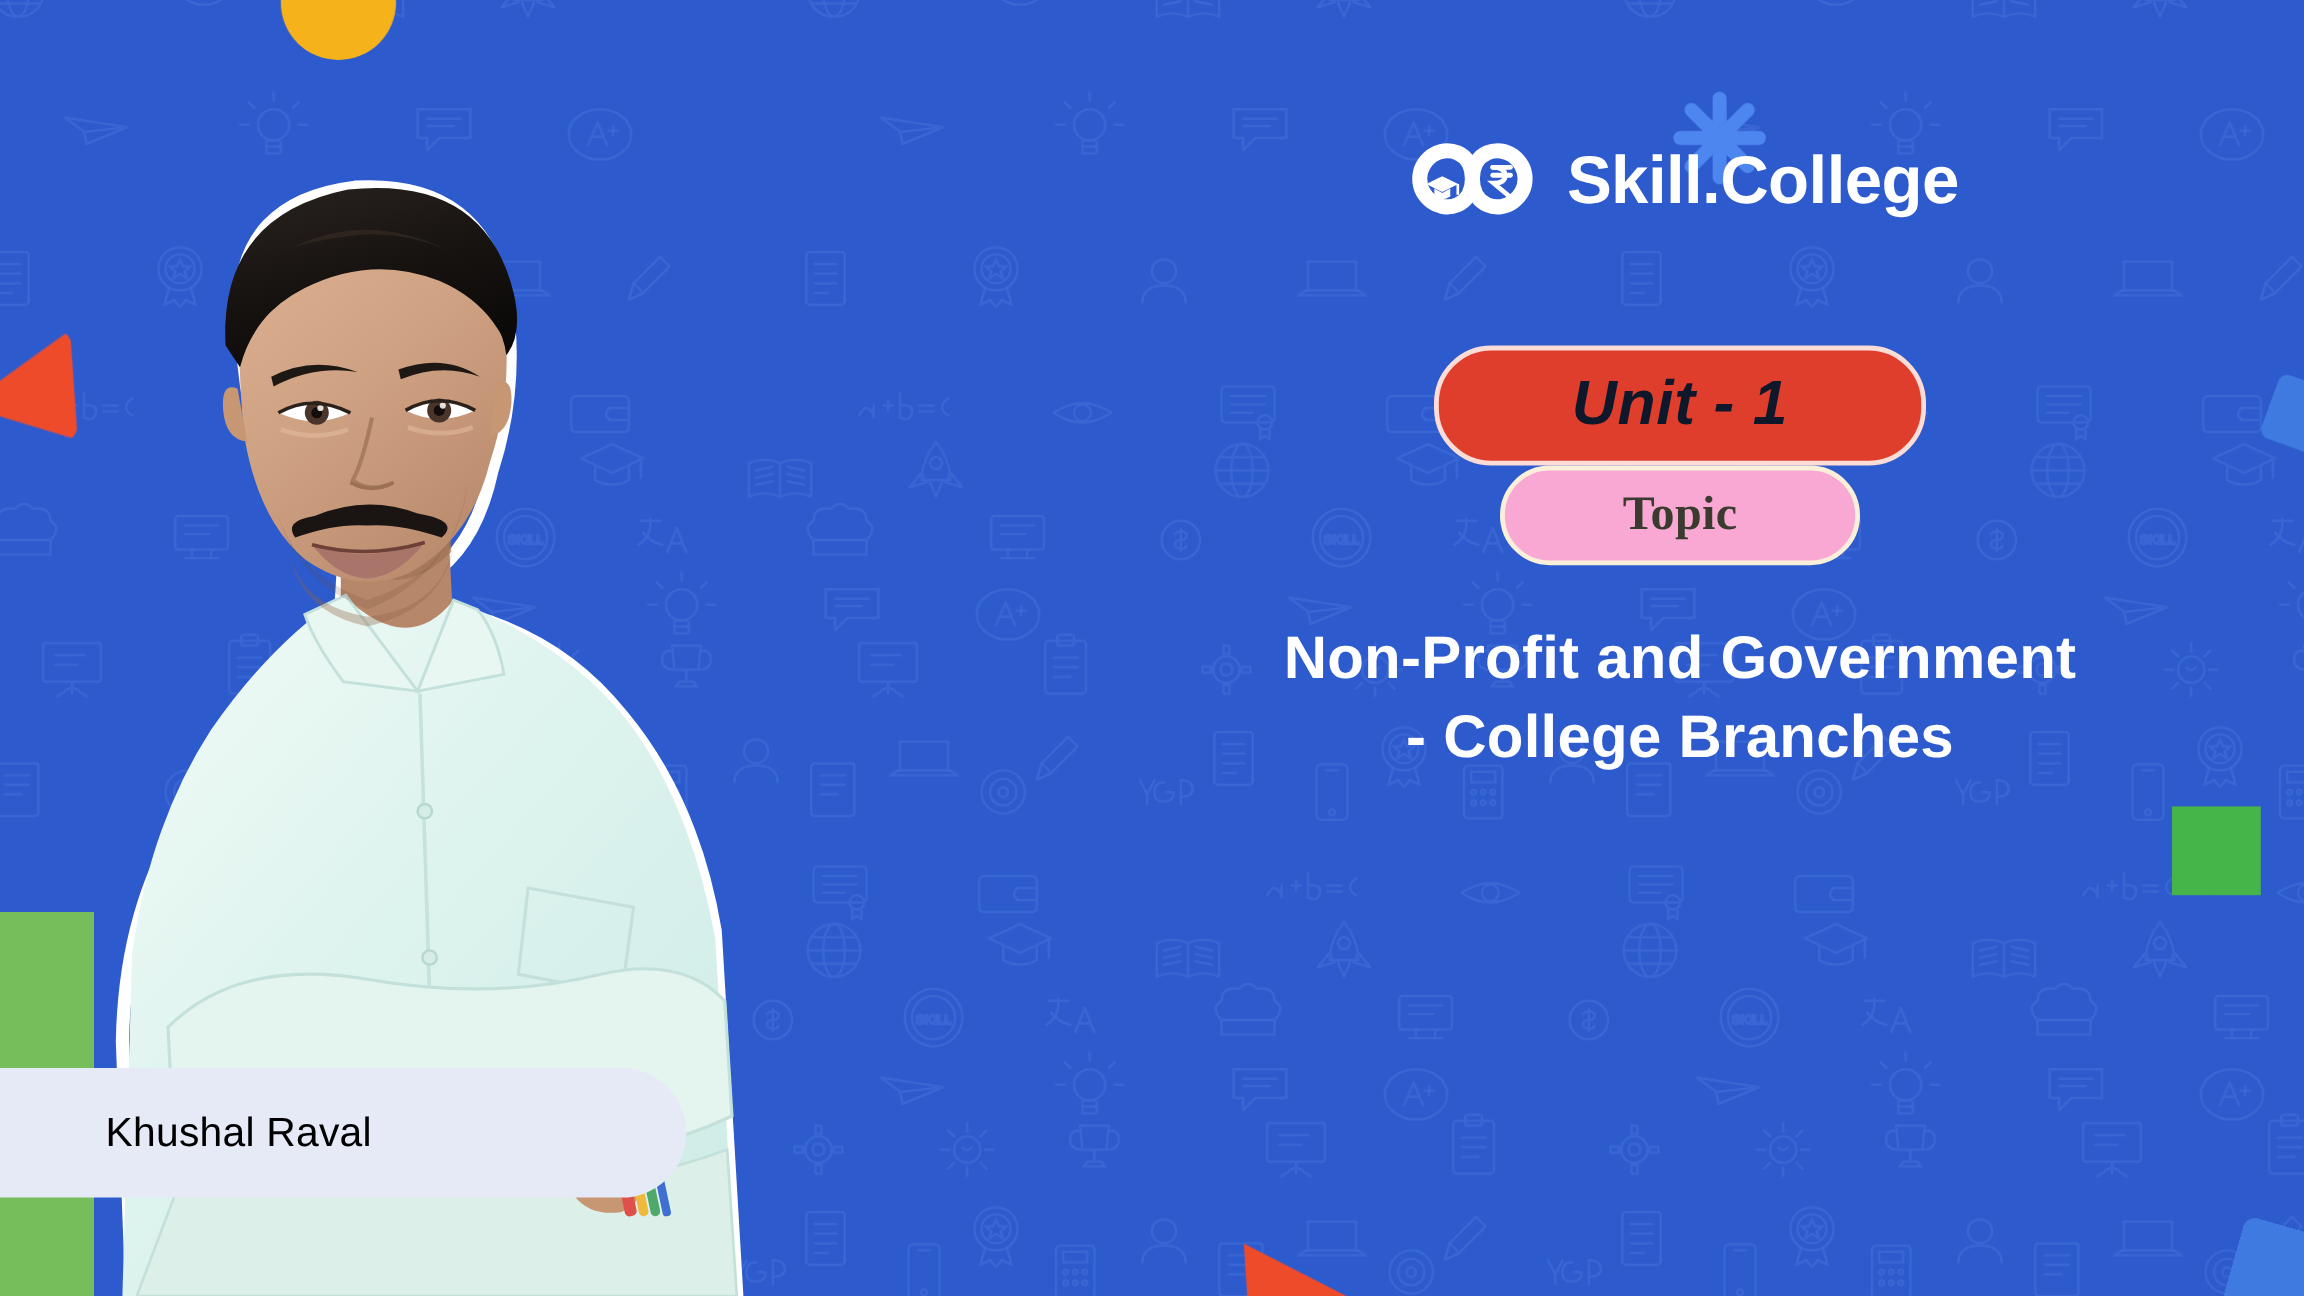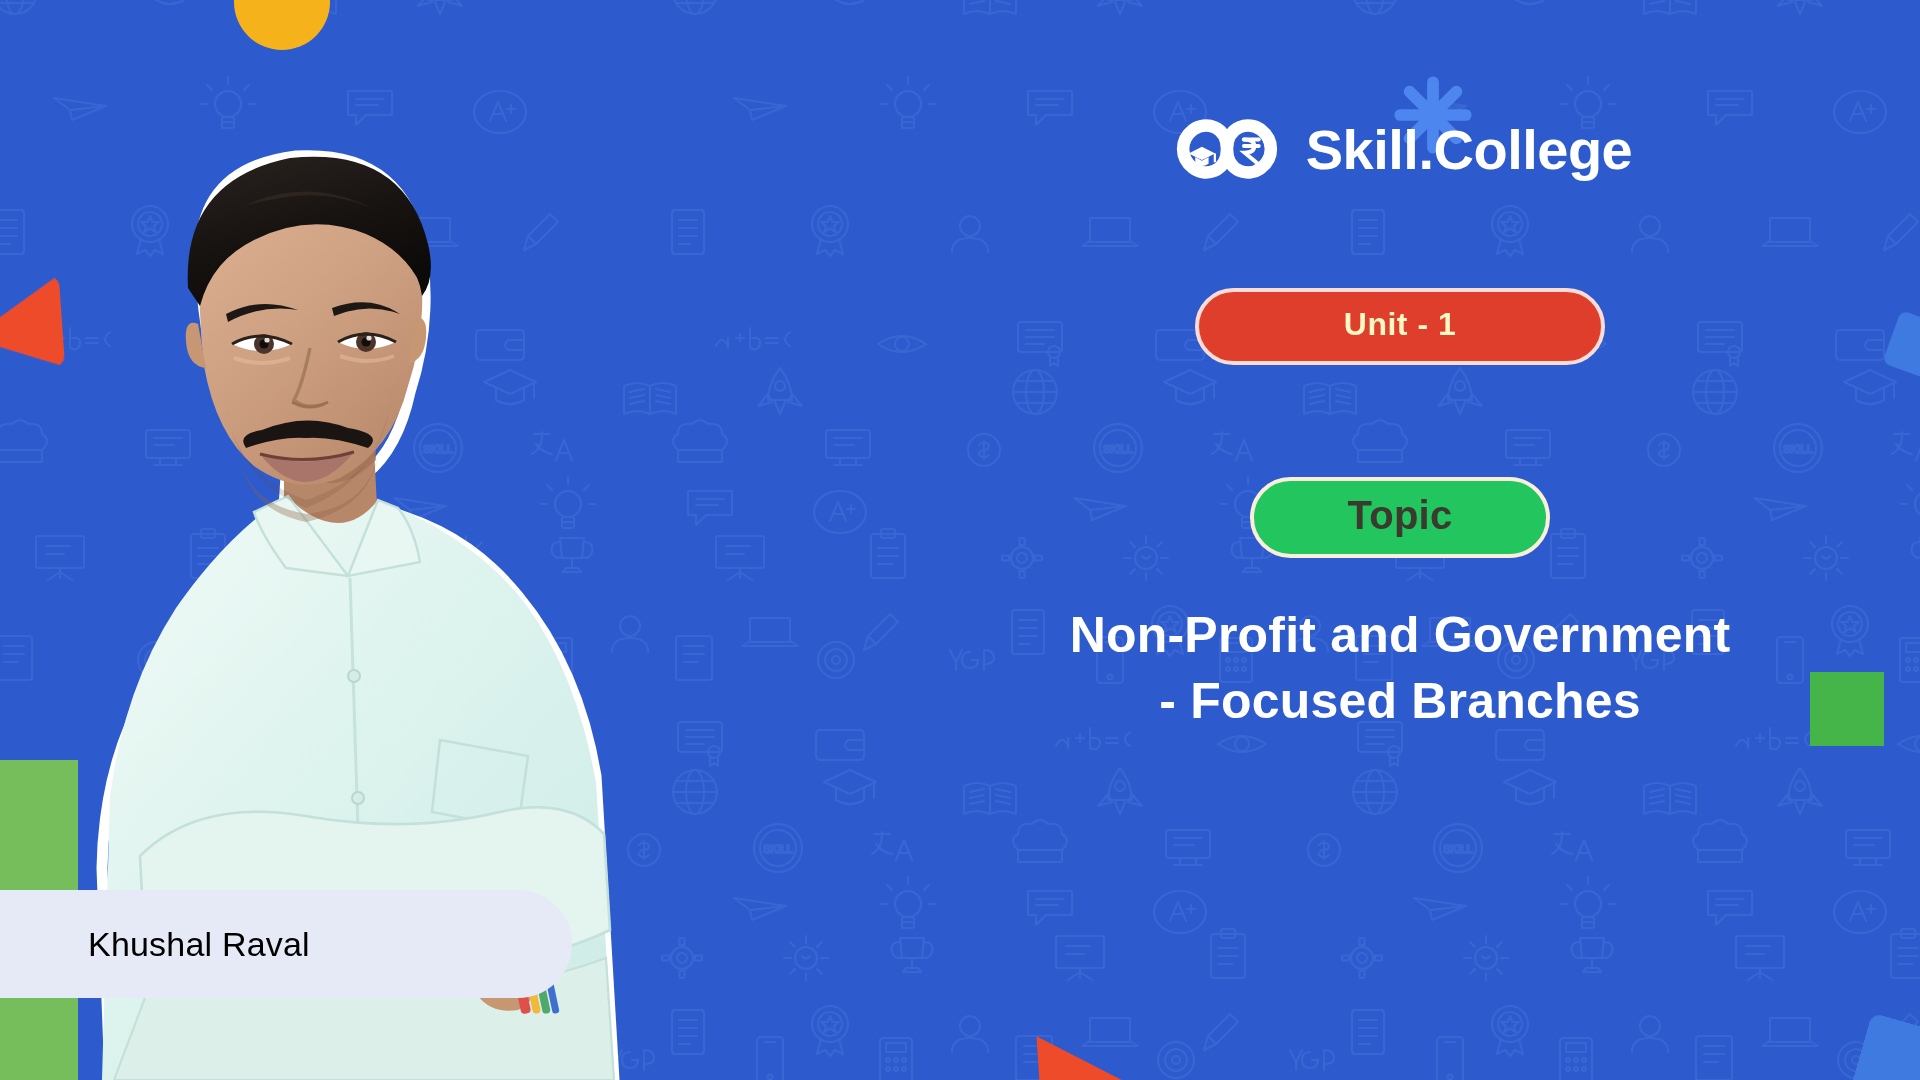--- a/index.html
+++ b/index.html
@@ -140,48 +140,49 @@
   .unit-pill {
     margin-top: 102px;
     background: #E03E2D;
     border: 4px solid #FBDCD6;
     border-radius: 48px;
     padding: 14px 68px 18px;
     min-width: 410px;
     text-align: center;
   }
   .unit-pill .label {
-    font-size: 32px;
+    font-size: 52px;
     font-weight: 700;
-    color: #fef9c3;
+    color: #0f172a;
     letter-spacing: 0.5px;
     white-space: nowrap;
+    font-style: italic;
   }
 
   
   .course-title {
     margin-top: 50px;
     font-size: 60px;
     font-weight: 700;
     color: #FFFFFF;
     text-align: center;
     letter-spacing: -0.5px;
     line-height: 1.12;
     white-space: nowrap;
   }
 
   
   .topic-pill {
-    margin-top: 112px;
-    background: #22c55e;
+    background: #f9a8d4;
     border: 4px solid #FAF0DA;
     border-radius: 44px;
     padding: 12px 64px 16px;
     min-width: 300px;
     text-align: center;
+    font-family: Liberation Serif, serif;
   }
   .topic-pill .label {
     font-size: 40px;
     font-weight: 700;
     color: #3B3A2E;
     letter-spacing: 0.3px;
     white-space: nowrap;
   }
 
   
@@ -638,17 +639,17 @@
       <span class="label">Unit - 1</span>
     </div>
 
 
     <div class="topic-pill">
       <span class="label">Topic</span>
     </div>
 
     <div class="topic-text">
       <span class="line">Non-Profit and Government</span>
-      <span class="line">- Focused Branches</span>
+      <span class="line">- College Branches</span>
     </div>
 
   </div>
 </div>
 
 </body></html>

